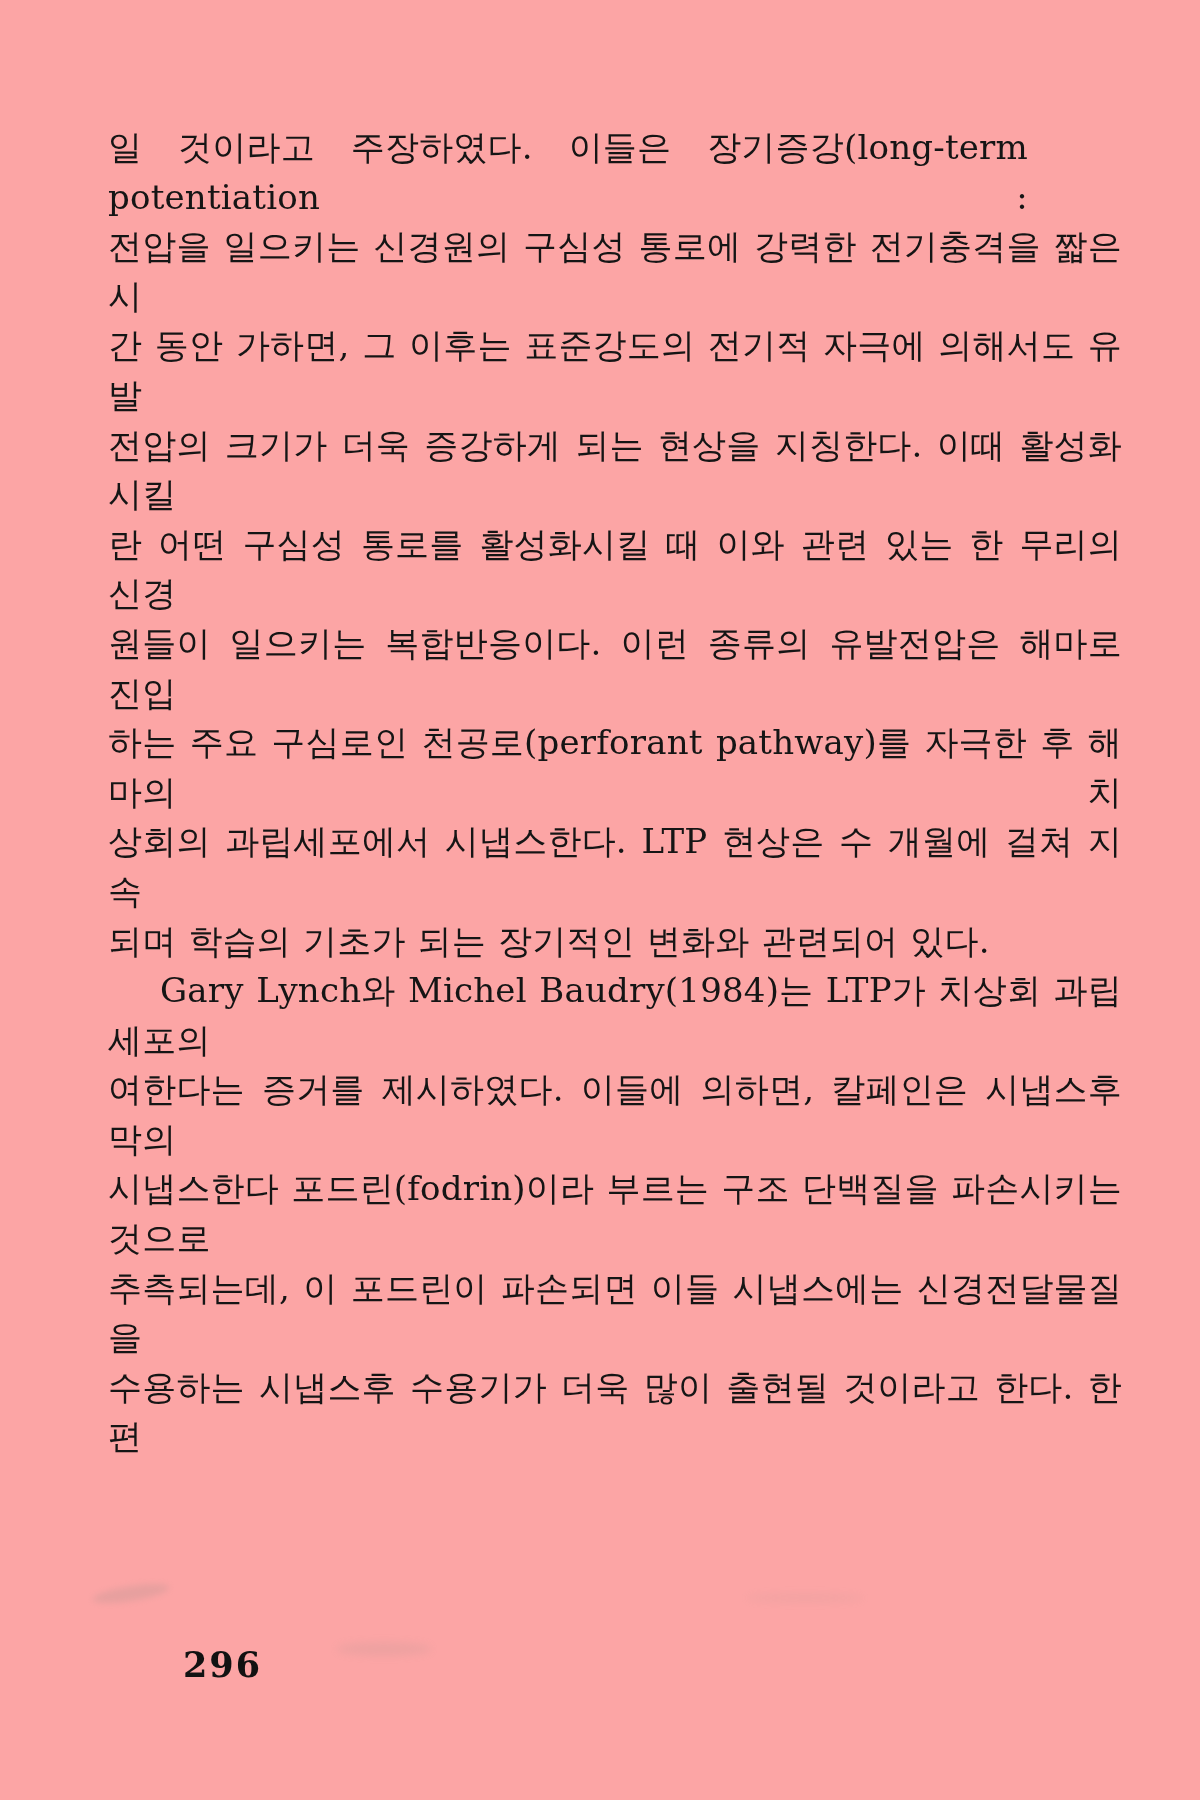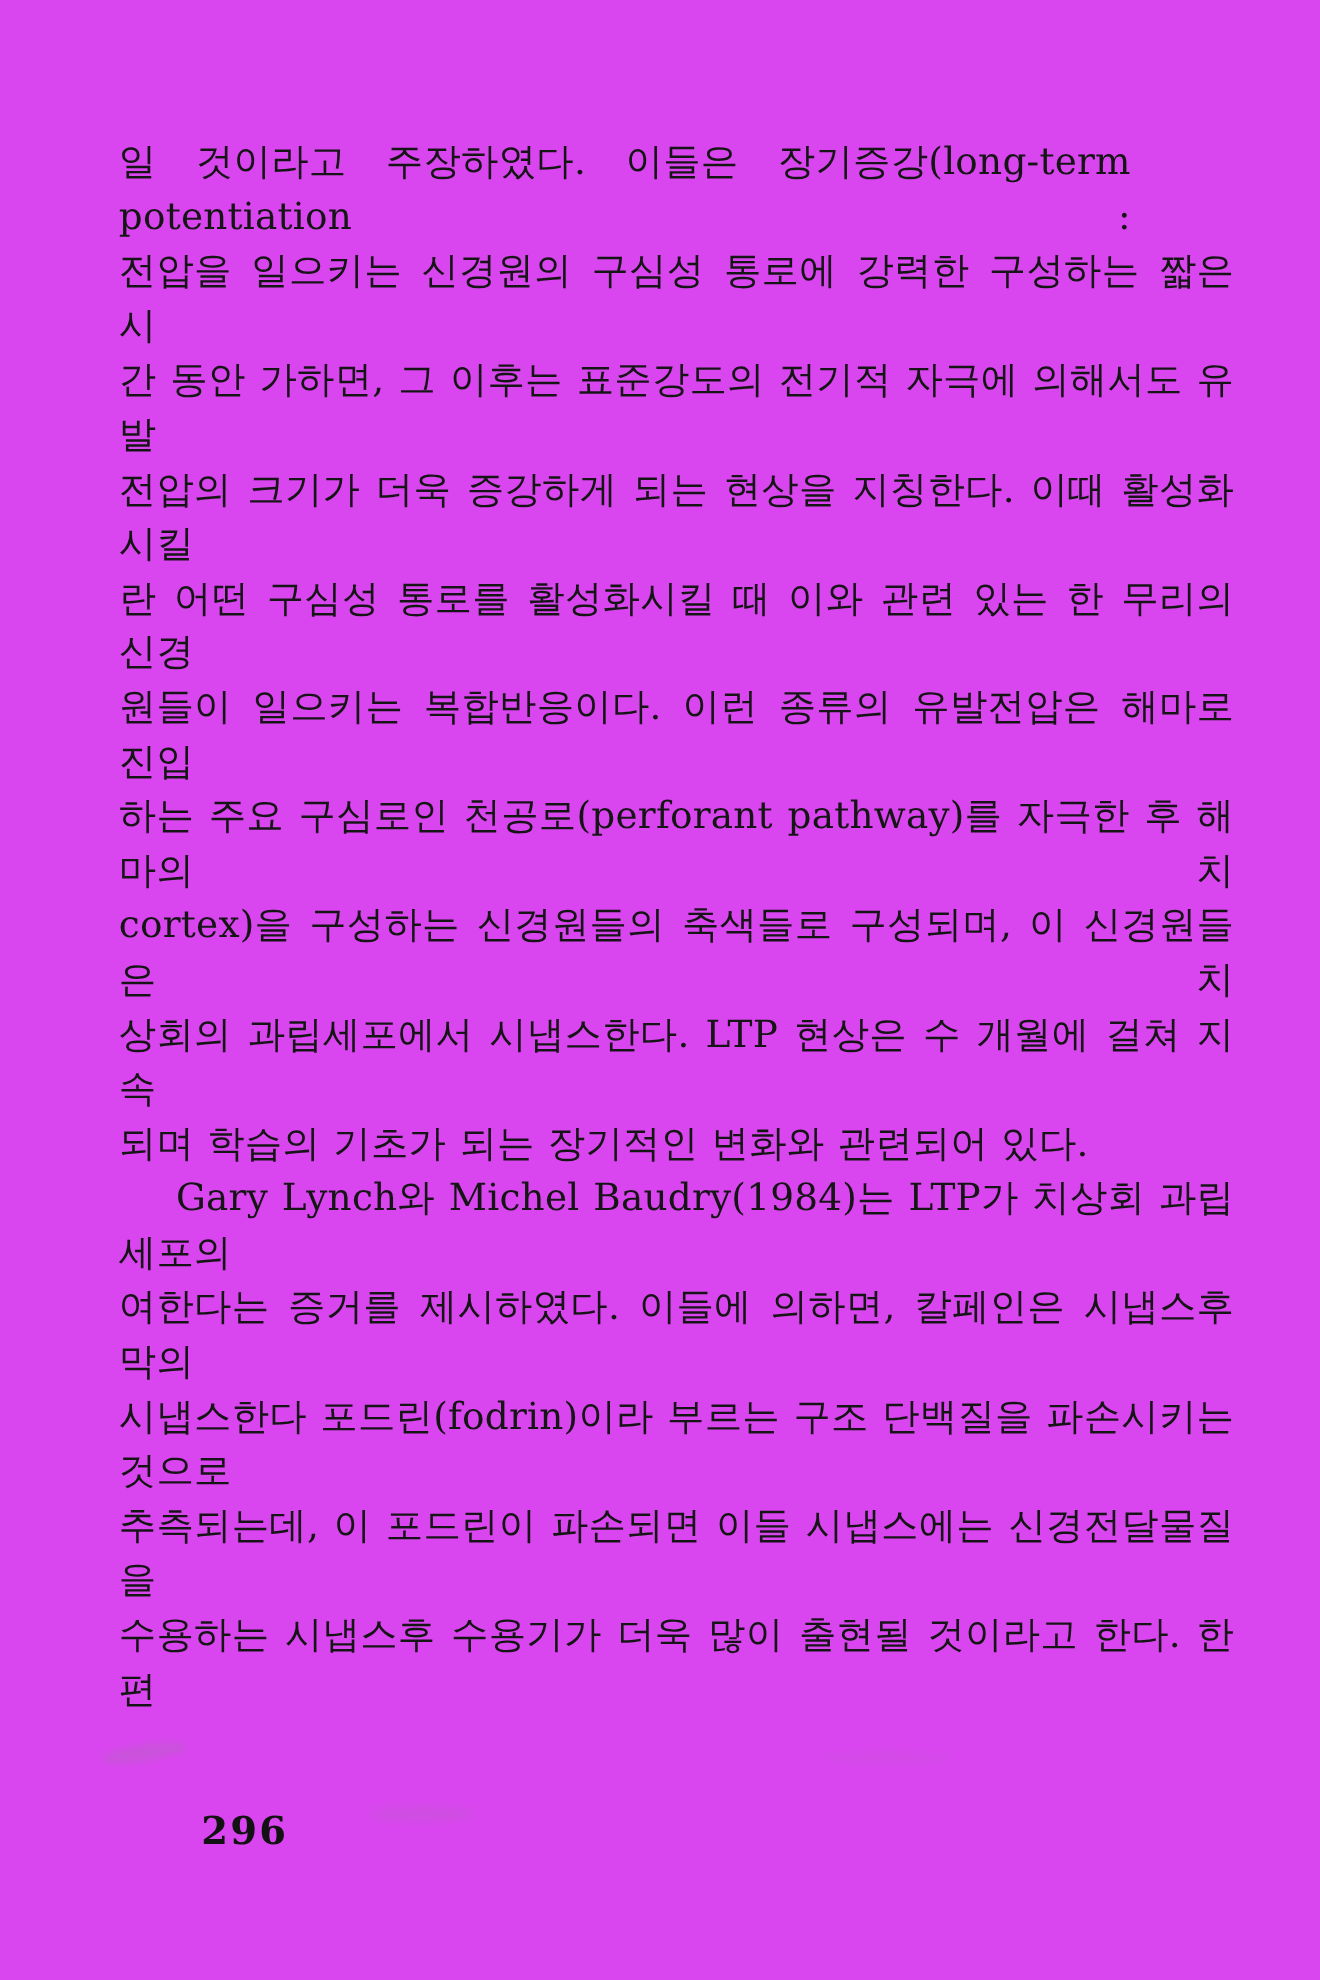--- a/index.html
+++ b/index.html
@@ -1,21 +1,21 @@
 <!DOCTYPE html>
 <html><head>
 <meta charset="utf-8">
 <style>
   html,body{margin:0;padding:0;}
   body{
     width:1200px;height:1800px;position:relative;
     background:#fdfdfb;overflow:hidden;
     font-family:"DejaVu Serif","Liberation Serif",serif;
   }
-  .page{position:absolute;inset:0;background:#d946ef;padding-left:40px;}
+  .page{position:absolute;inset:0;background:#fca5a5;padding-left:40px;}
   .text-block{
     position:absolute;left:108px;top:123px;width:1014px;
     color:#151515;font-size:34px;line-height:49.6px;
     -webkit-font-smoothing:antialiased;
   }
   .line{
     text-align:justify;text-align-last:justify;
     letter-spacing:0.2px;word-spacing:1px;
   }
   .line.para-end{text-align-last:left;}
@@ -29,27 +29,26 @@
   .smudge-a{left:92px;top:1586px;width:78px;height:15px;opacity:.18;transform:rotate(-9deg);filter:blur(3px);}
   .smudge-b{left:336px;top:1642px;width:96px;height:14px;opacity:.12;filter:blur(4px);}
   .smudge-c{left:745px;top:1593px;width:120px;height:10px;opacity:.08;filter:blur(4px);}
 </style>
 </head>
 <body>
 
 <div class="page">
   <div class="text-block" id="text-block">
       <div class="line short">일 것이라고 주장하였다. 이들은 장기증강(long-term potentiation :</div>
-      <div class="line">전압을 일으키는 신경원의 구심성 통로에 강력한 구성하는 짧은 시</div>
+      <div class="line">전압을 일으키는 신경원의 구심성 통로에 강력한 전기충격을 짧은 시</div>
       <div class="line">간 동안 가하면, 그 이후는 표준강도의 전기적 자극에 의해서도 유발</div>
       <div class="line">전압의 크기가 더욱 증강하게 되는 현상을 지칭한다. 이때 활성화시킬</div>
       <div class="line">란 어떤 구심성 통로를 활성화시킬 때 이와 관련 있는 한 무리의 신경</div>
       <div class="line">원들이 일으키는 복합반응이다. 이런 종류의 유발전압은 해마로 진입</div>
       <div class="line">하는 주요 구심로인 천공로(perforant pathway)를 자극한 후 해마의 치</div>
-      <div class="line">cortex)을 구성하는 신경원들의 축색들로 구성되며, 이 신경원들은 치</div>
       <div class="line">상회의 과립세포에서 시냅스한다. LTP 현상은 수 개월에 걸쳐 지속</div>
       <div class="line para-end">되며 학습의 기초가 되는 장기적인 변화와 관련되어 있다.</div>
       <div class="line indent">Gary Lynch와 Michel Baudry(1984)는 LTP가 치상회 과립세포의</div>
       <div class="line">여한다는 증거를 제시하였다. 이들에 의하면, 칼페인은 시냅스후막의</div>
       <div class="line">시냅스한다 포드린(fodrin)이라 부르는 구조 단백질을 파손시키는 것으로</div>
       <div class="line">추측되는데, 이 포드린이 파손되면 이들 시냅스에는 신경전달물질을</div>
       <div class="line">수용하는 시냅스후 수용기가 더욱 많이 출현될 것이라고 한다. 한편</div>
     </div>
   <div class="page-number">296</div>
   <div class="smudge smudge-a"></div>

